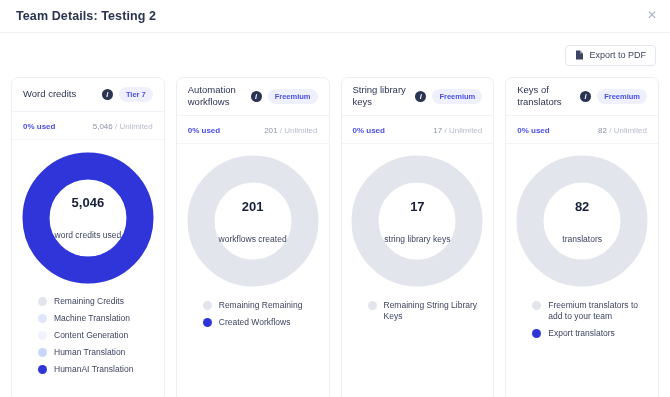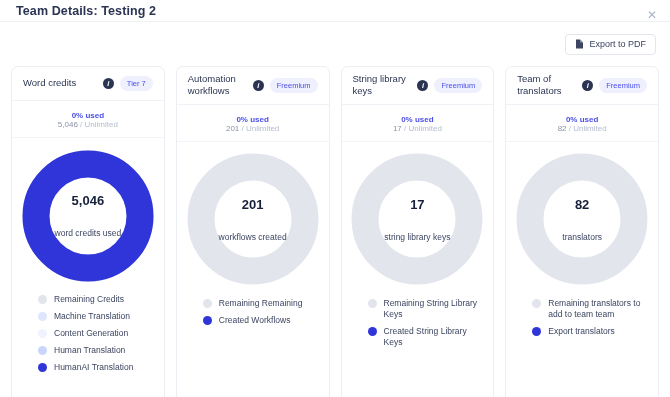--- a/index.html
+++ b/index.html
@@ -6,21 +6,21 @@
   html, body {
     width: 670px; height: 397px;
     background: #ffffff;
     font-family: "Liberation Sans", sans-serif;
     overflow: hidden;
   }
   .modal { position: relative; width: 670px; height: 397px; background: #ffffff; }
 
   
   .modal-header {
-    height: 22px;
+    height: 33px;
     display: flex; align-items: center;
     padding: 0 16px;
     border-bottom: 1px solid #eef0f4;
   }
   .modal-title {
     font-size: 12.5px; font-weight: bold; color: #2b3553;
     letter-spacing: .1px;
   }
   .close-btn {
     position: absolute; top: 8px; right: 11px;
@@ -74,32 +74,31 @@
   .info-icon {
     flex: 0 0 auto;
     width: 11px; height: 11px; border-radius: 50%;
     background: #2b3553; color: #ffffff;
     font-size: 7.5px; font-weight: bold; font-style: italic;
     display: flex; align-items: center; justify-content: center;
     line-height: 1; cursor: pointer;
   }
   .badge {
     flex: 0 0 auto;
-    font-size: 7.5px; font-weight: normal;
+    font-size: 7.5px; font-weight: bold;
     color: #4a4fe8; background: #eef0fe;
     padding: 3px 7px; border-radius: 9px;
     white-space: nowrap;
   }
 
   .usage-row {
-    display: flex; align-items: center; justify-content: space-between;
+    display: flex; align-items: flex-end; justify-content: space-between;
     padding: 10px 11px 8px 11px;
     border-bottom: 1px solid #f2f4f8;
     margin: 0 0 0 0;
-    flex-direction: column;
   }
   .usage-pct { font-size: 8px; font-weight: bold; color: #4a4fe8; }
   .usage-quota { font-size: 8px; color: #b5bcce; }
   .usage-quota .quota-used { color: #8a93a8; }
 
   .donut-wrap {
     flex: 0 0 auto;
     display: flex; align-items: center; justify-content: center;
     padding: 9px 0 4px 0;
     height: 150px;
@@ -258,30 +257,26 @@
             <div class="donut-value">17</div>
             <div class="donut-label">string library keys</div>
           </div>
         </div>
       </div>
       <div class="legend">
         <div class="legend-item">
           <span class="legend-dot" id="dot-2-0" style="background: rgb(226, 229, 236);"></span>
           <span class="legend-text">Remaining String Library Keys</span>
         </div>
-        <div class="legend-item">
-          <span class="legend-dot" id="dot-2-1" style="background: rgb(47, 53, 216);"></span>
-          <span class="legend-text">Created String Library Keys</span>
-        </div>
       </div>
     </div>
 
     <div class="card">
       <div class="card-head">
-        <div class="card-head-title">Team of translators</div>
+        <div class="card-head-title">Keys of translators</div>
         <div class="info-icon">i</div>
         <div class="badge">Freemium</div>
       </div>
       <div class="usage-row">
         <span class="usage-pct">0% used</span>
         <span class="usage-quota">
           <span class="quota-used">82</span><span> / </span><span>Unlimited</span>
         </span>
       </div>
       <div class="donut-wrap">
@@ -292,21 +287,21 @@
           </svg>
           <div class="donut-center">
             <div class="donut-value">82</div>
             <div class="donut-label">translators</div>
           </div>
         </div>
       </div>
       <div class="legend">
         <div class="legend-item">
           <span class="legend-dot" id="dot-3-0" style="background: rgb(226, 229, 236);"></span>
-          <span class="legend-text">Remaining translators to add to team team</span>
+          <span class="legend-text">Freemium translators to add to your team</span>
         </div>
         <div class="legend-item">
           <span class="legend-dot" id="dot-3-1" style="background: rgb(47, 53, 216);"></span>
           <span class="legend-text">Export translators</span>
         </div>
       </div>
     </div>
 
   </div>
 </div>

